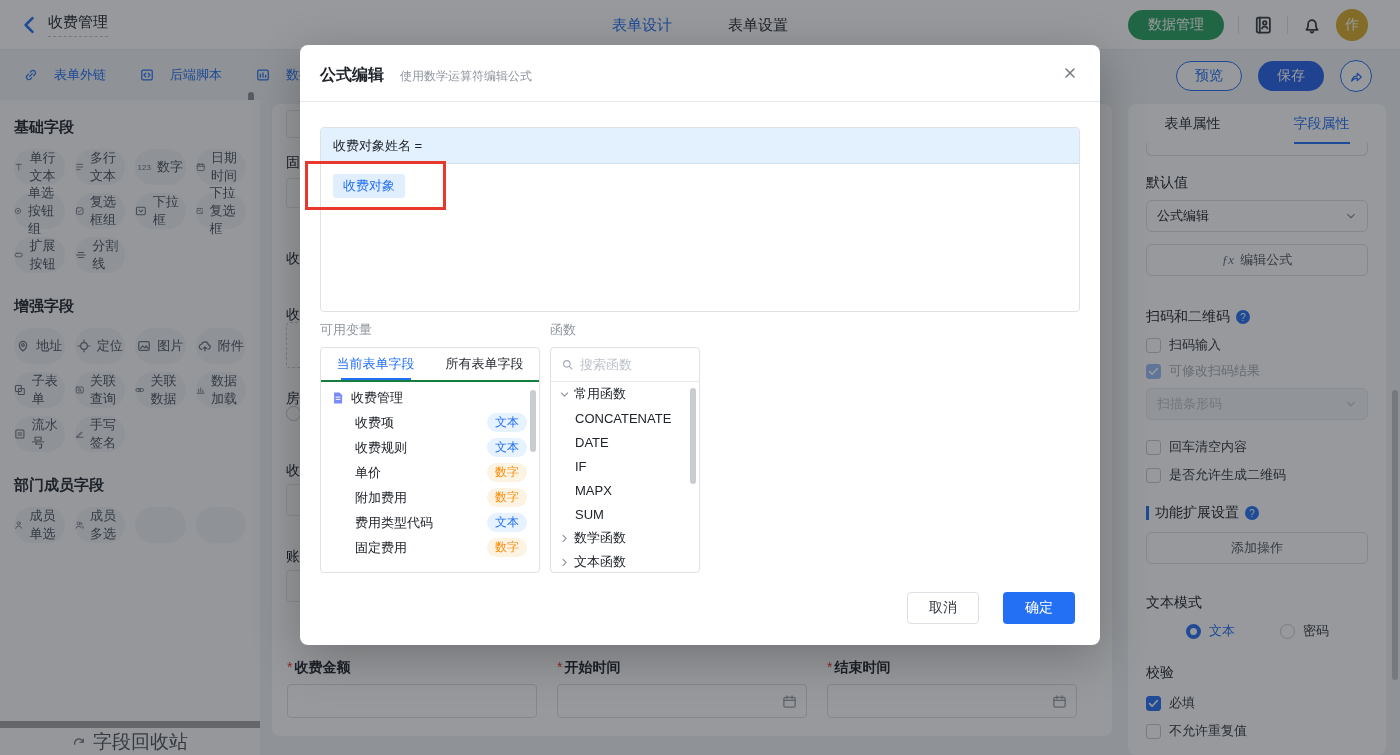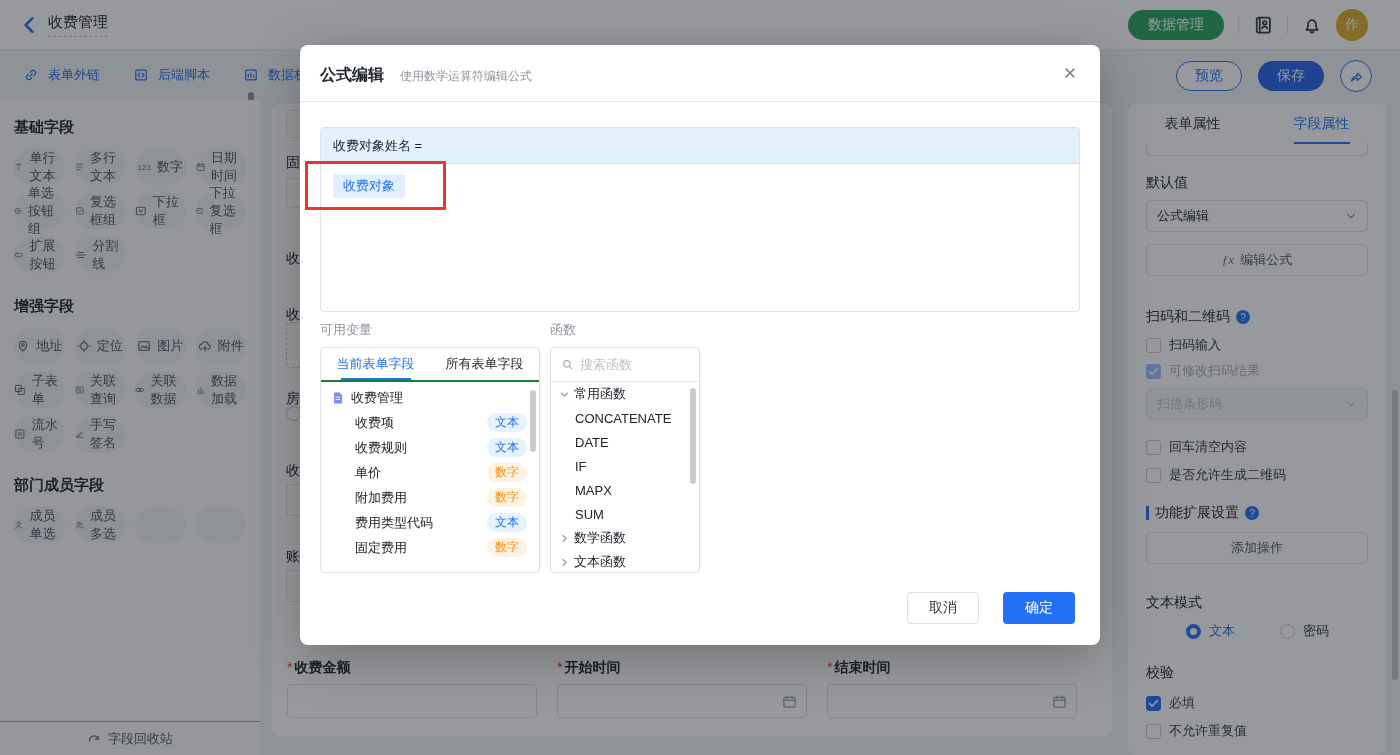--- a/index.html
+++ b/index.html
@@ -14,35 +14,35 @@
   .top-tab{color:#272c33;cursor:pointer}
   .top-tab.active{color:#2470f4;font-weight:500}
   .hdr-right{position:absolute;right:32px;top:0;height:50px;display:flex;align-items:center}
   .pill-green{height:30px;padding:0 20px;border-radius:16px;background:#27a35f;color:#fff;font-size:14px;display:flex;align-items:center;cursor:pointer}
   .vsep{width:1px;height:18px;background:#dfe1e5;margin:0 14px}
   .hdr-ic{width:20px;height:20px;color:#33383f;cursor:pointer}
   .avatar{width:32px;height:32px;border-radius:50%;background:#d9ad2c;color:#fff;font-size:14px;display:flex;align-items:center;justify-content:center;margin-left:14px;cursor:pointer}
   
   #toolbar{position:absolute;left:0;top:50px;width:1400px;height:50px}
   .tb-links{position:absolute;left:24px;top:0;height:50px;display:flex;gap:34px;align-items:center;width:276px;overflow:hidden;white-space:nowrap}
-  .tb-link{display:flex;align-items:center;gap:10px;color:#2470f4;font-size:13px;cursor:pointer}
+  .tb-link{display:flex;align-items:center;gap:16px;color:#2470f4;font-size:13px;cursor:pointer}
   .tb-link .ic{width:14px;height:14px}
   .tb-btns{position:absolute;right:28px;top:10px;display:flex;gap:16px;align-items:center}
   .btn-preview{width:66px;height:30px;border-radius:15px;border:1px solid #2470f4;color:#2470f4;background:#fff;font-size:14px;display:flex;align-items:center;justify-content:center;cursor:pointer}
   .btn-save{width:66px;height:30px;border-radius:15px;background:#2563eb;color:#fff;font-size:14px;display:flex;align-items:center;justify-content:center;cursor:pointer}
   .btn-share{width:32px;height:32px;border-radius:50%;border:1px solid #2470f4;color:#2470f4;background:#fff;display:flex;align-items:center;justify-content:center;cursor:pointer}
   .btn-share .ic{width:15px;height:15px}
   
   #sidebar{position:absolute;left:0;top:100px;width:260px;height:655px;background:#fbfcfd;padding:18px 14px 5px;overflow:hidden}
   .sec-title{font-size:15px;font-weight:700;color:#20242b;margin-bottom:12px}
   .fld-grid{display:grid;grid-template-columns:1fr 1fr 1fr 1fr;gap:8px 10px;margin-bottom:24px}
   .fld-item{height:36px;border-radius:18px;background:#f1f2f4;display:flex;align-items:center;justify-content:center;gap:6px;font-size:13px;color:#4a5260;cursor:pointer}
   .fld-item .ic{width:14px;height:14px;color:#6a7280}
   .num-ic{font-size:8px;font-weight:400;letter-spacing:0;color:#6a7280}
-  #recycle{position:absolute;left:0;top:621px;width:260px;height:34px;background:#fcfcfd;border-top:1px solid #a3a3a3;display:flex;align-items:center;justify-content:center;gap:7px;font-size:13px;color:#4e545c;cursor:pointer}
+  #recycle{position:absolute;left:0;top:621px;width:260px;height:34px;background:#fcfcfd;border-top:7px solid #a3a3a3;display:flex;align-items:center;justify-content:center;gap:7px;font-size:19px;color:#4e545c;cursor:pointer}
   #recycle .ic{width:14px;height:14px;color:#6a7280}
   .sb-thumb{position:absolute;left:248px;top:92px;width:6px;height:48px;border-radius:3px;background:#8e9196}
   
   #canvas-card{position:absolute;left:272px;top:104px;width:840px;height:632px;background:#fff;border-radius:8px}
   .frag-label{position:absolute;font-size:14px;font-weight:500;color:#20242b}
   .frag-box{position:absolute;width:200px;border:1px solid #e3e5e8;border-radius:4px;background:#fff}
   .frag-box.dashed{border-style:dashed;border-color:#c8ccd2}
   .frag-radio{position:absolute;width:15px;height:15px;border-radius:50%;border:1px solid #c4c8ce;background:#fff}
   .bf-label{position:absolute;font-size:14px;font-weight:700;color:#20242b}
   .req{color:#e0362a;margin-right:2px;font-weight:400}
@@ -122,20 +122,24 @@
 </head>
 <body>
 
 <div id="header">
   <span class="back ic">
       <svg viewBox="0 0 16 16" width="100%" height="100%" fill="none" stroke="currentColor" stroke-width="2" stroke-linecap="round" stroke-linejoin="round">
         <path d="M10 2.5L4.5 8l5.5 5.5"></path>
       </svg>
     </span>
   <span class="app-title">收费管理</span>
+  <div class="top-tabs">
+    <span class="top-tab active">表单设计</span>
+    <span class="top-tab">表单设置</span>
+  </div>
   <div class="hdr-right">
     <span class="pill-green">数据管理</span>
     <span class="vsep"></span>
     <span class="hdr-ic ic">
         <svg viewBox="0 0 16 16" width="100%" height="100%" fill="none" stroke="currentColor" stroke-width="1.4" stroke-linecap="round" stroke-linejoin="round">
           <rect x="3" y="2" width="10.5" height="12" rx="1.5"></rect>
           <path d="M5.4 2v12"></path>
           <circle cx="9.4" cy="6.3" r="1.4"></circle>
           <path d="M7.2 10.8a2.3 2 0 014.4 0"></path>
         </svg>

